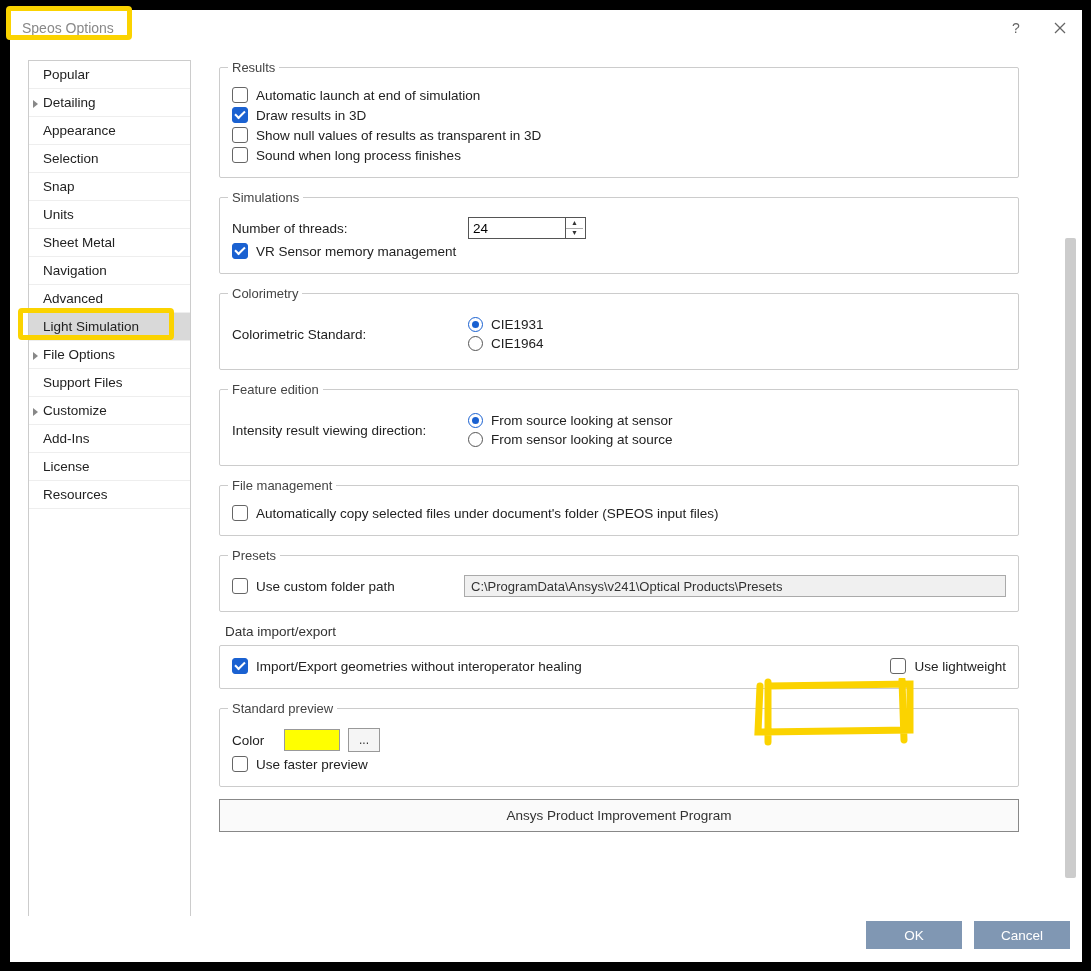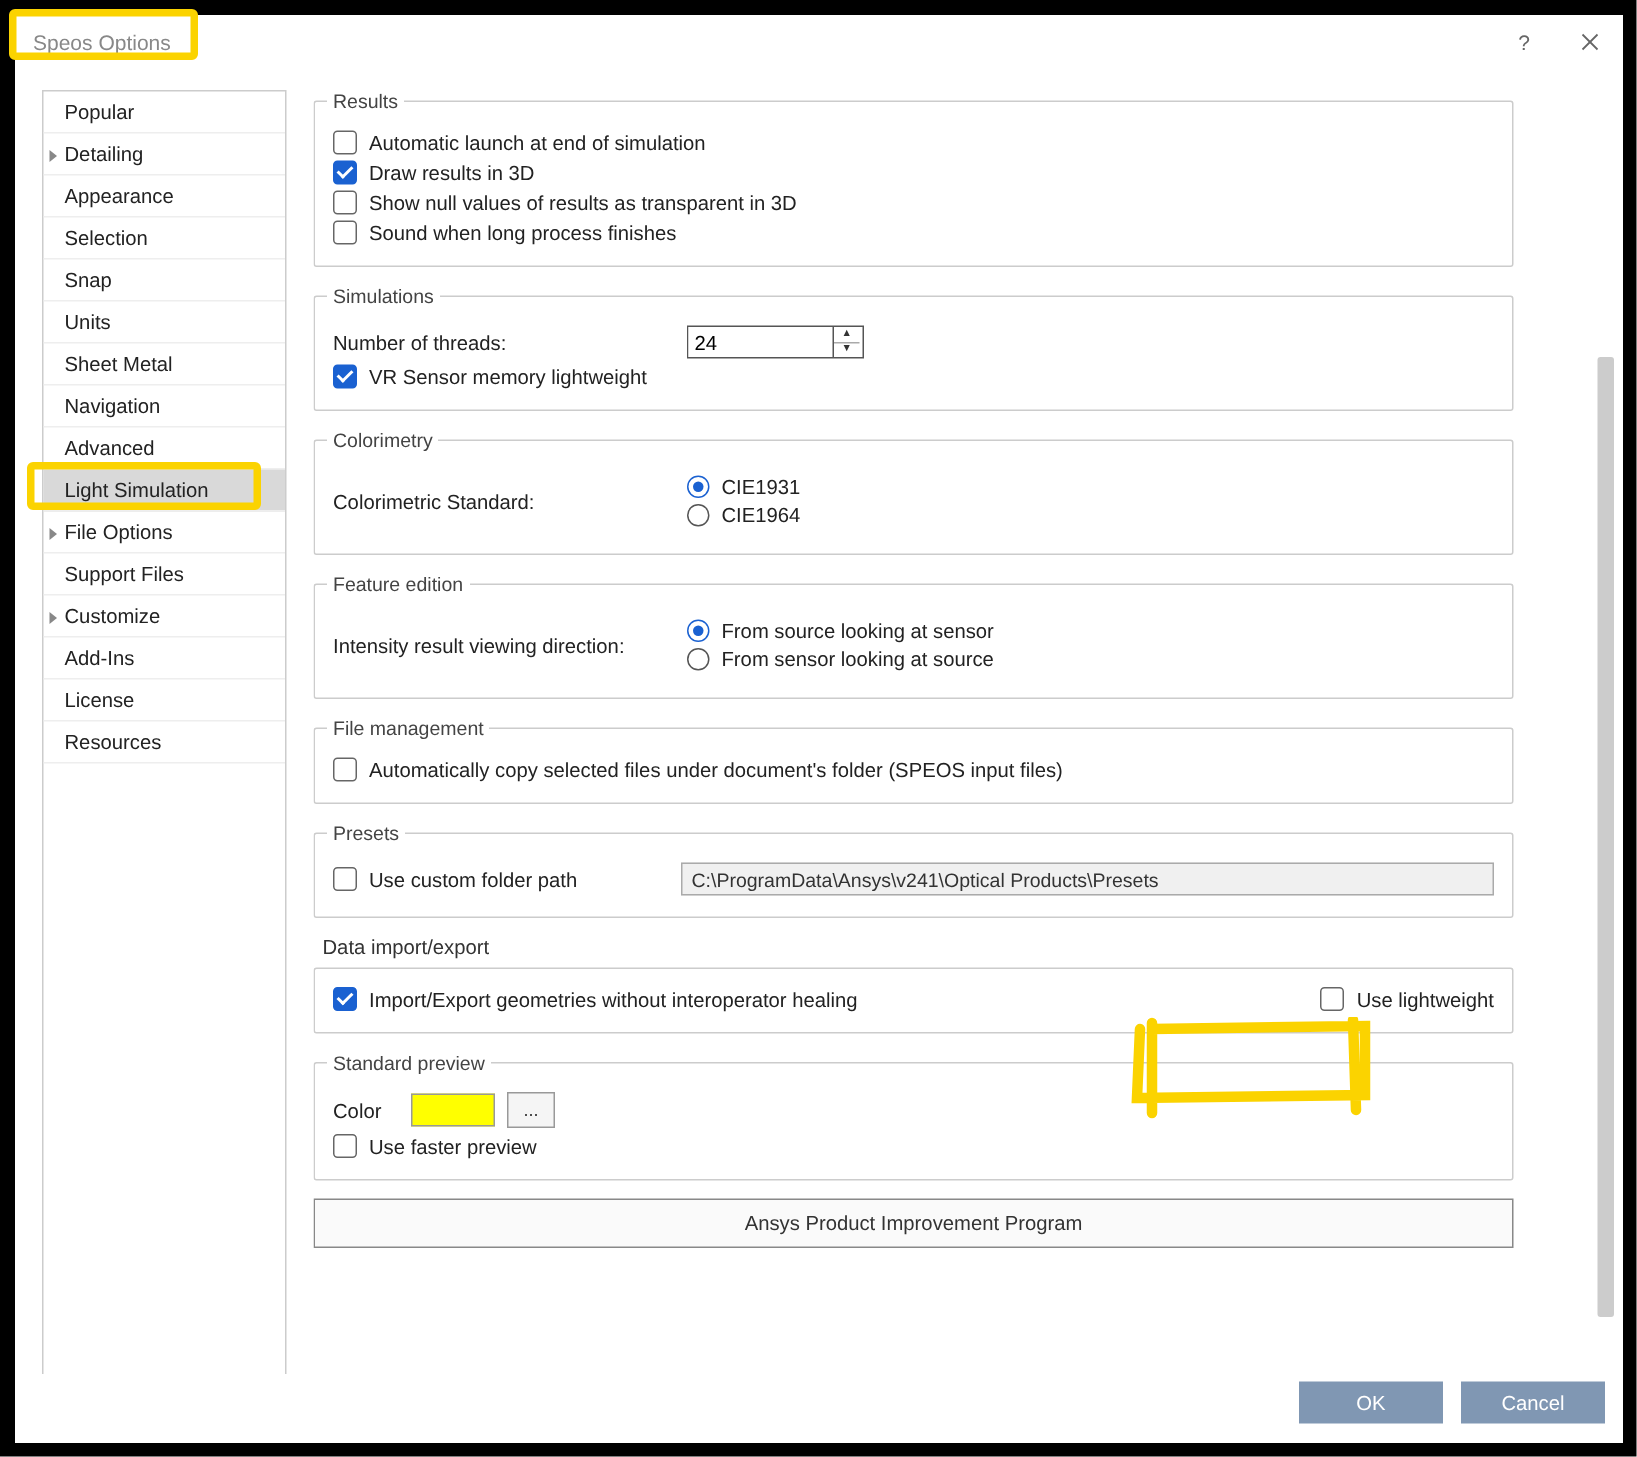--- a/index.html
+++ b/index.html
@@ -34,21 +34,21 @@
   width: 44px; height: 36px;
   display: flex; align-items: center; justify-content: center;
   color: #666; font-size: 14px;
 }
 .titlebar .closebtn svg { width: 12px; height: 12px; }
 
 .body {
   flex: 1;
   display: flex;
   padding: 14px 0 0 18px;
-  gap: 18px;
+  gap: 28px;
   overflow: hidden;
 }
 .sidebar {
   width: 163px;
   border: 1px solid #ccc;
   background: #fff;
   align-self: stretch;
   height: 870px;
 }
 .sidebar-item {
@@ -282,21 +282,21 @@
             <div class="spinner">
               <input value="24" style="">
               <div class="arrows">
                 <div>▲</div>
                 <div>▼</div>
               </div>
             </div>
           </div>
           <div class="row">
               <span class="checkbox checked"></span>
-              <span class="label">VR Sensor memory lightweight</span>
+              <span class="label">VR Sensor memory management</span>
             </div>
         </fieldset>
 
         <fieldset>
           <legend>Colorimetry</legend>
           <div class="row">
             <span class="label field-label">Colorimetric Standard:</span>
             <div>
               <div class="row">
                   <span class="radio checked"></span>

